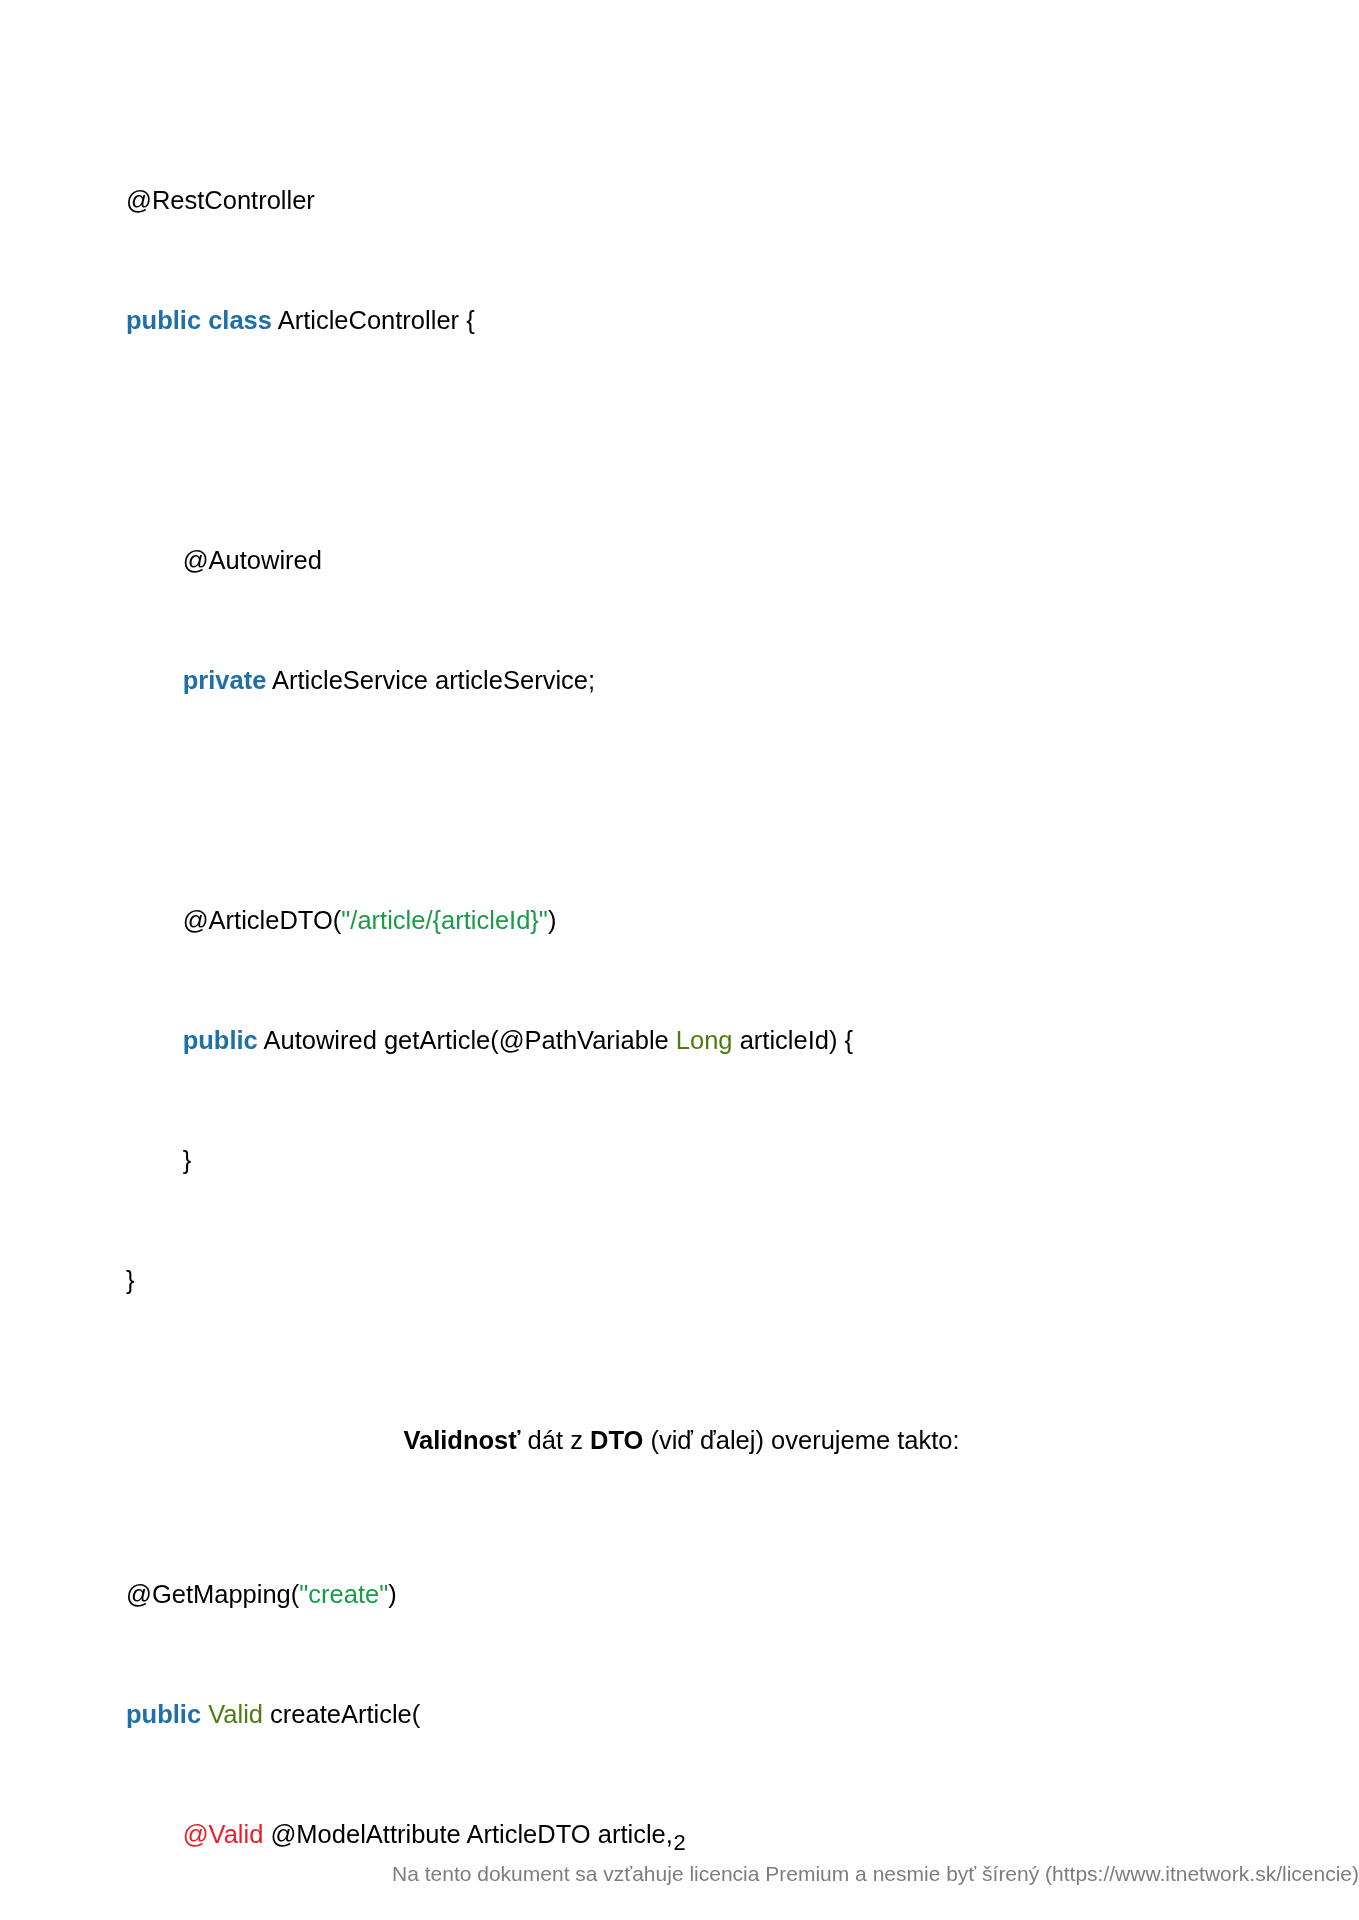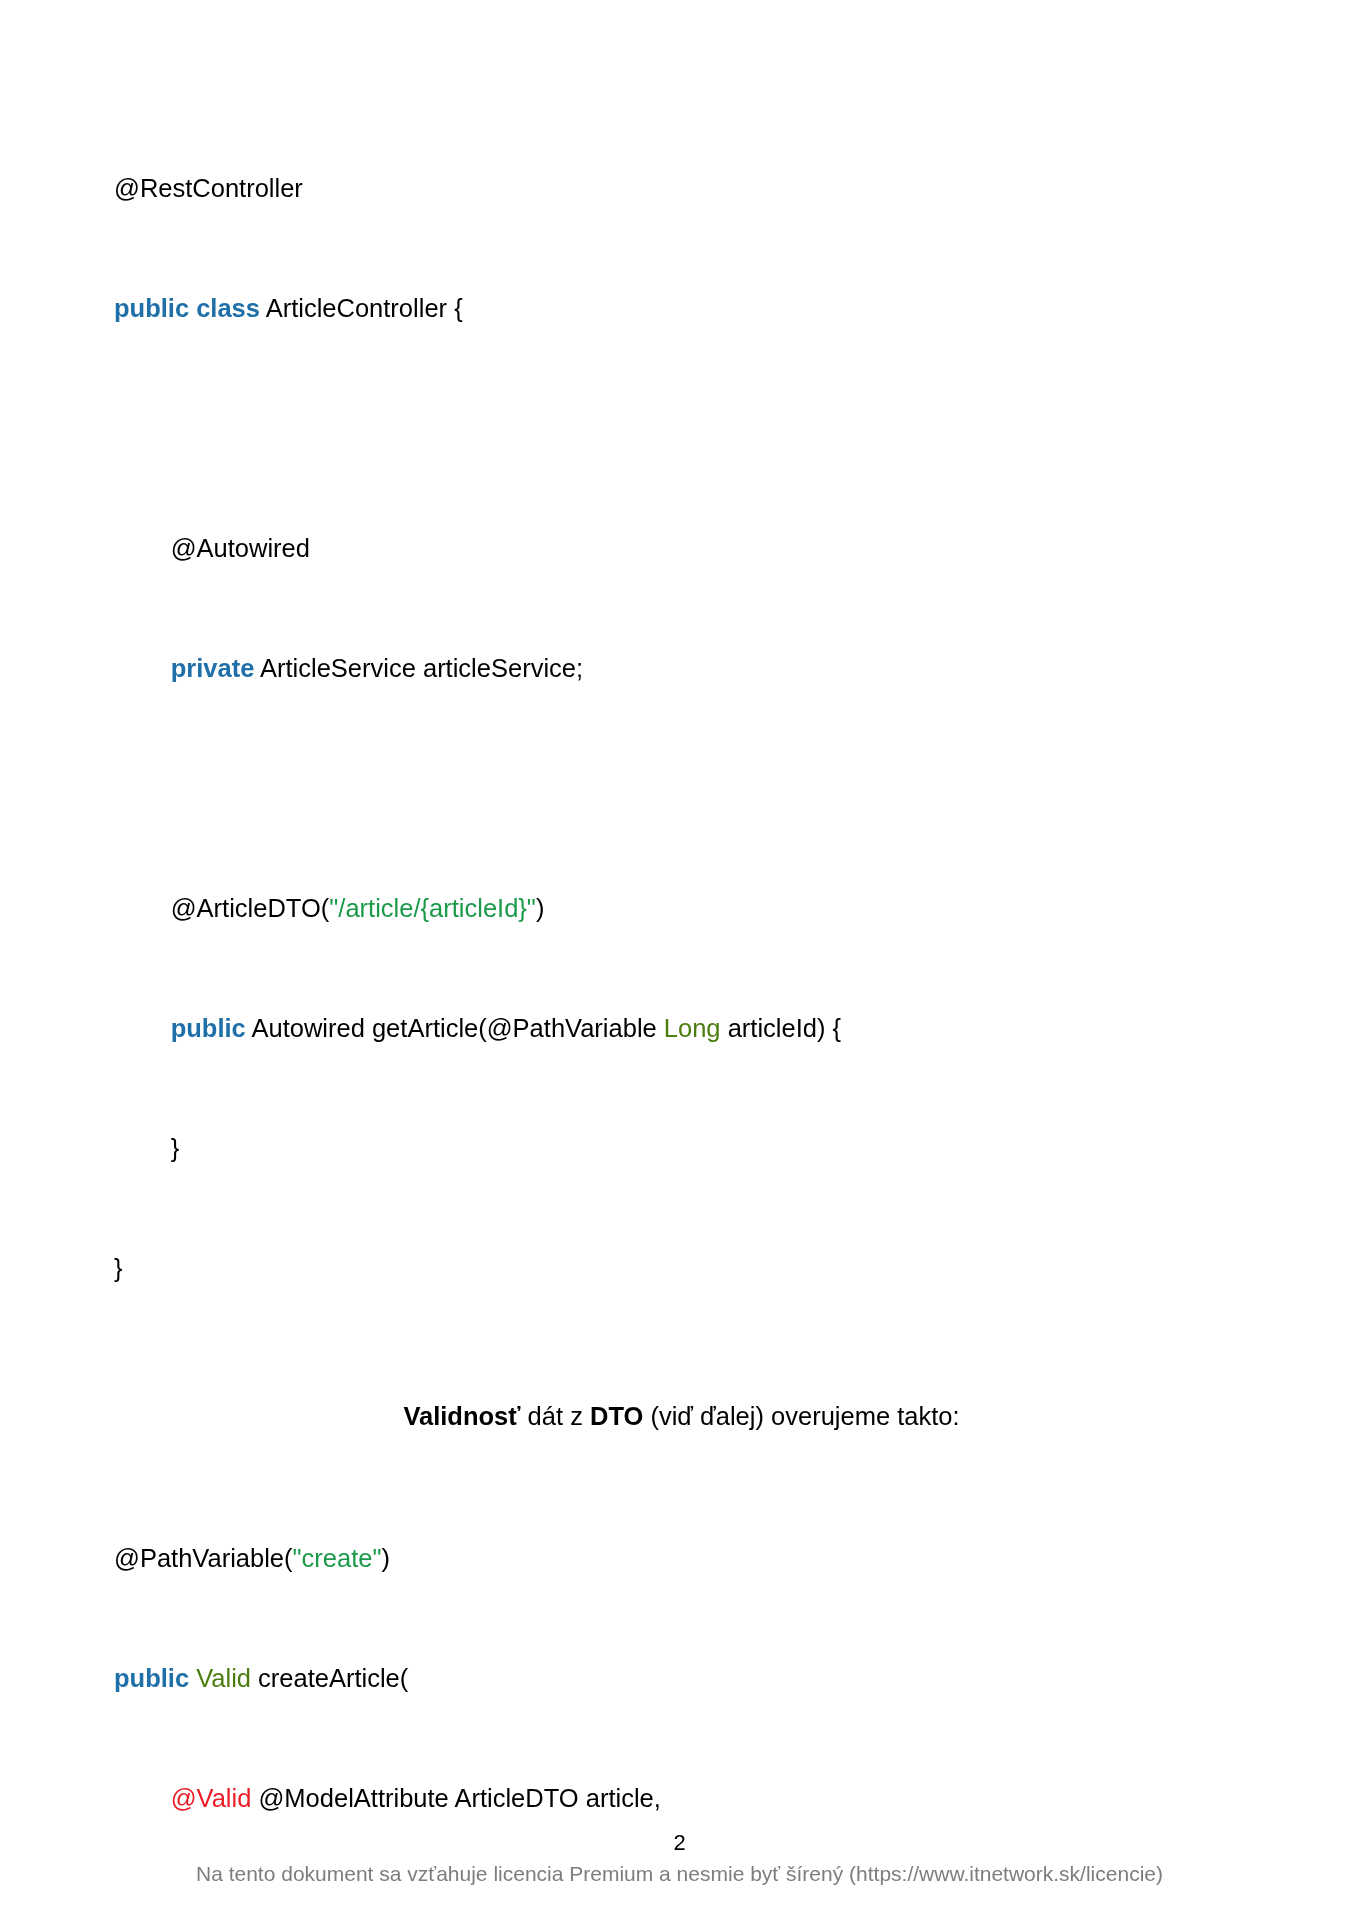--- a/index.html
+++ b/index.html
@@ -21,21 +21,21 @@
     box-sizing: border-box;
     padding: 88px 110px 0 114px;
     background: #ffffff;
   }
   .code-block {
     font-family: "Liberation Sans", sans-serif;
     font-size: 25.5px;
     line-height: 40px;
     white-space: pre;
     color: #000000;
-    margin: 0;
+    margin: 12px;
   }
   .code-line { white-space: pre; }
   .blank-line { height: 40px; }
   .kw { color: #1F6FA8; font-weight: bold; }
   .type { color: #4d7c0f; font-weight: normal; }
   .str { color: #1B9A4A; }
   .ann { color: #EE1C25; }
   p.para {
     font-size: 25.5px;
     line-height: 40px;
@@ -56,21 +56,21 @@
   .page-number {
     font-size: 22px;
     line-height: 30px;
     color: #000000;
     text-align: center;
   }
   .license {
     font-size: 21px;
     line-height: 32px;
     color: #7d7d7d;
-    text-align: center;
+    text-align: right;
     padding-bottom: 30px;
   }
 </style>
 </head>
 <body>
 
 <div class="page">
 
   <div class="code-block">
     <div class="code-line"><span>@RestController</span></div>
@@ -85,21 +85,21 @@
     <div class="code-line"><span>}</span></div>
   </div>
 
   <div class="gap-28"></div>
 
   <p class="para"><b>Validnosť</b><span> dát z </span><b>DTO</b><span> (viď ďalej) overujeme takto:</span></p>
 
   <div class="gap-22"></div>
 
   <div class="code-block">
-    <div class="code-line"><span>@PathVariable(</span><span class="str">"create"</span><span>)</span></div>
+    <div class="code-line"><span>@GetMapping(</span><span class="str">"create"</span><span>)</span></div>
     <div class="code-line"><span class="kw">public</span><span class="type"> Valid</span><span> createArticle(</span></div>
     <div class="code-line">        <span class="ann">@Valid</span><span> @ModelAttribute ArticleDTO article,</span></div>
     
     
     
     
     
     
     
     

